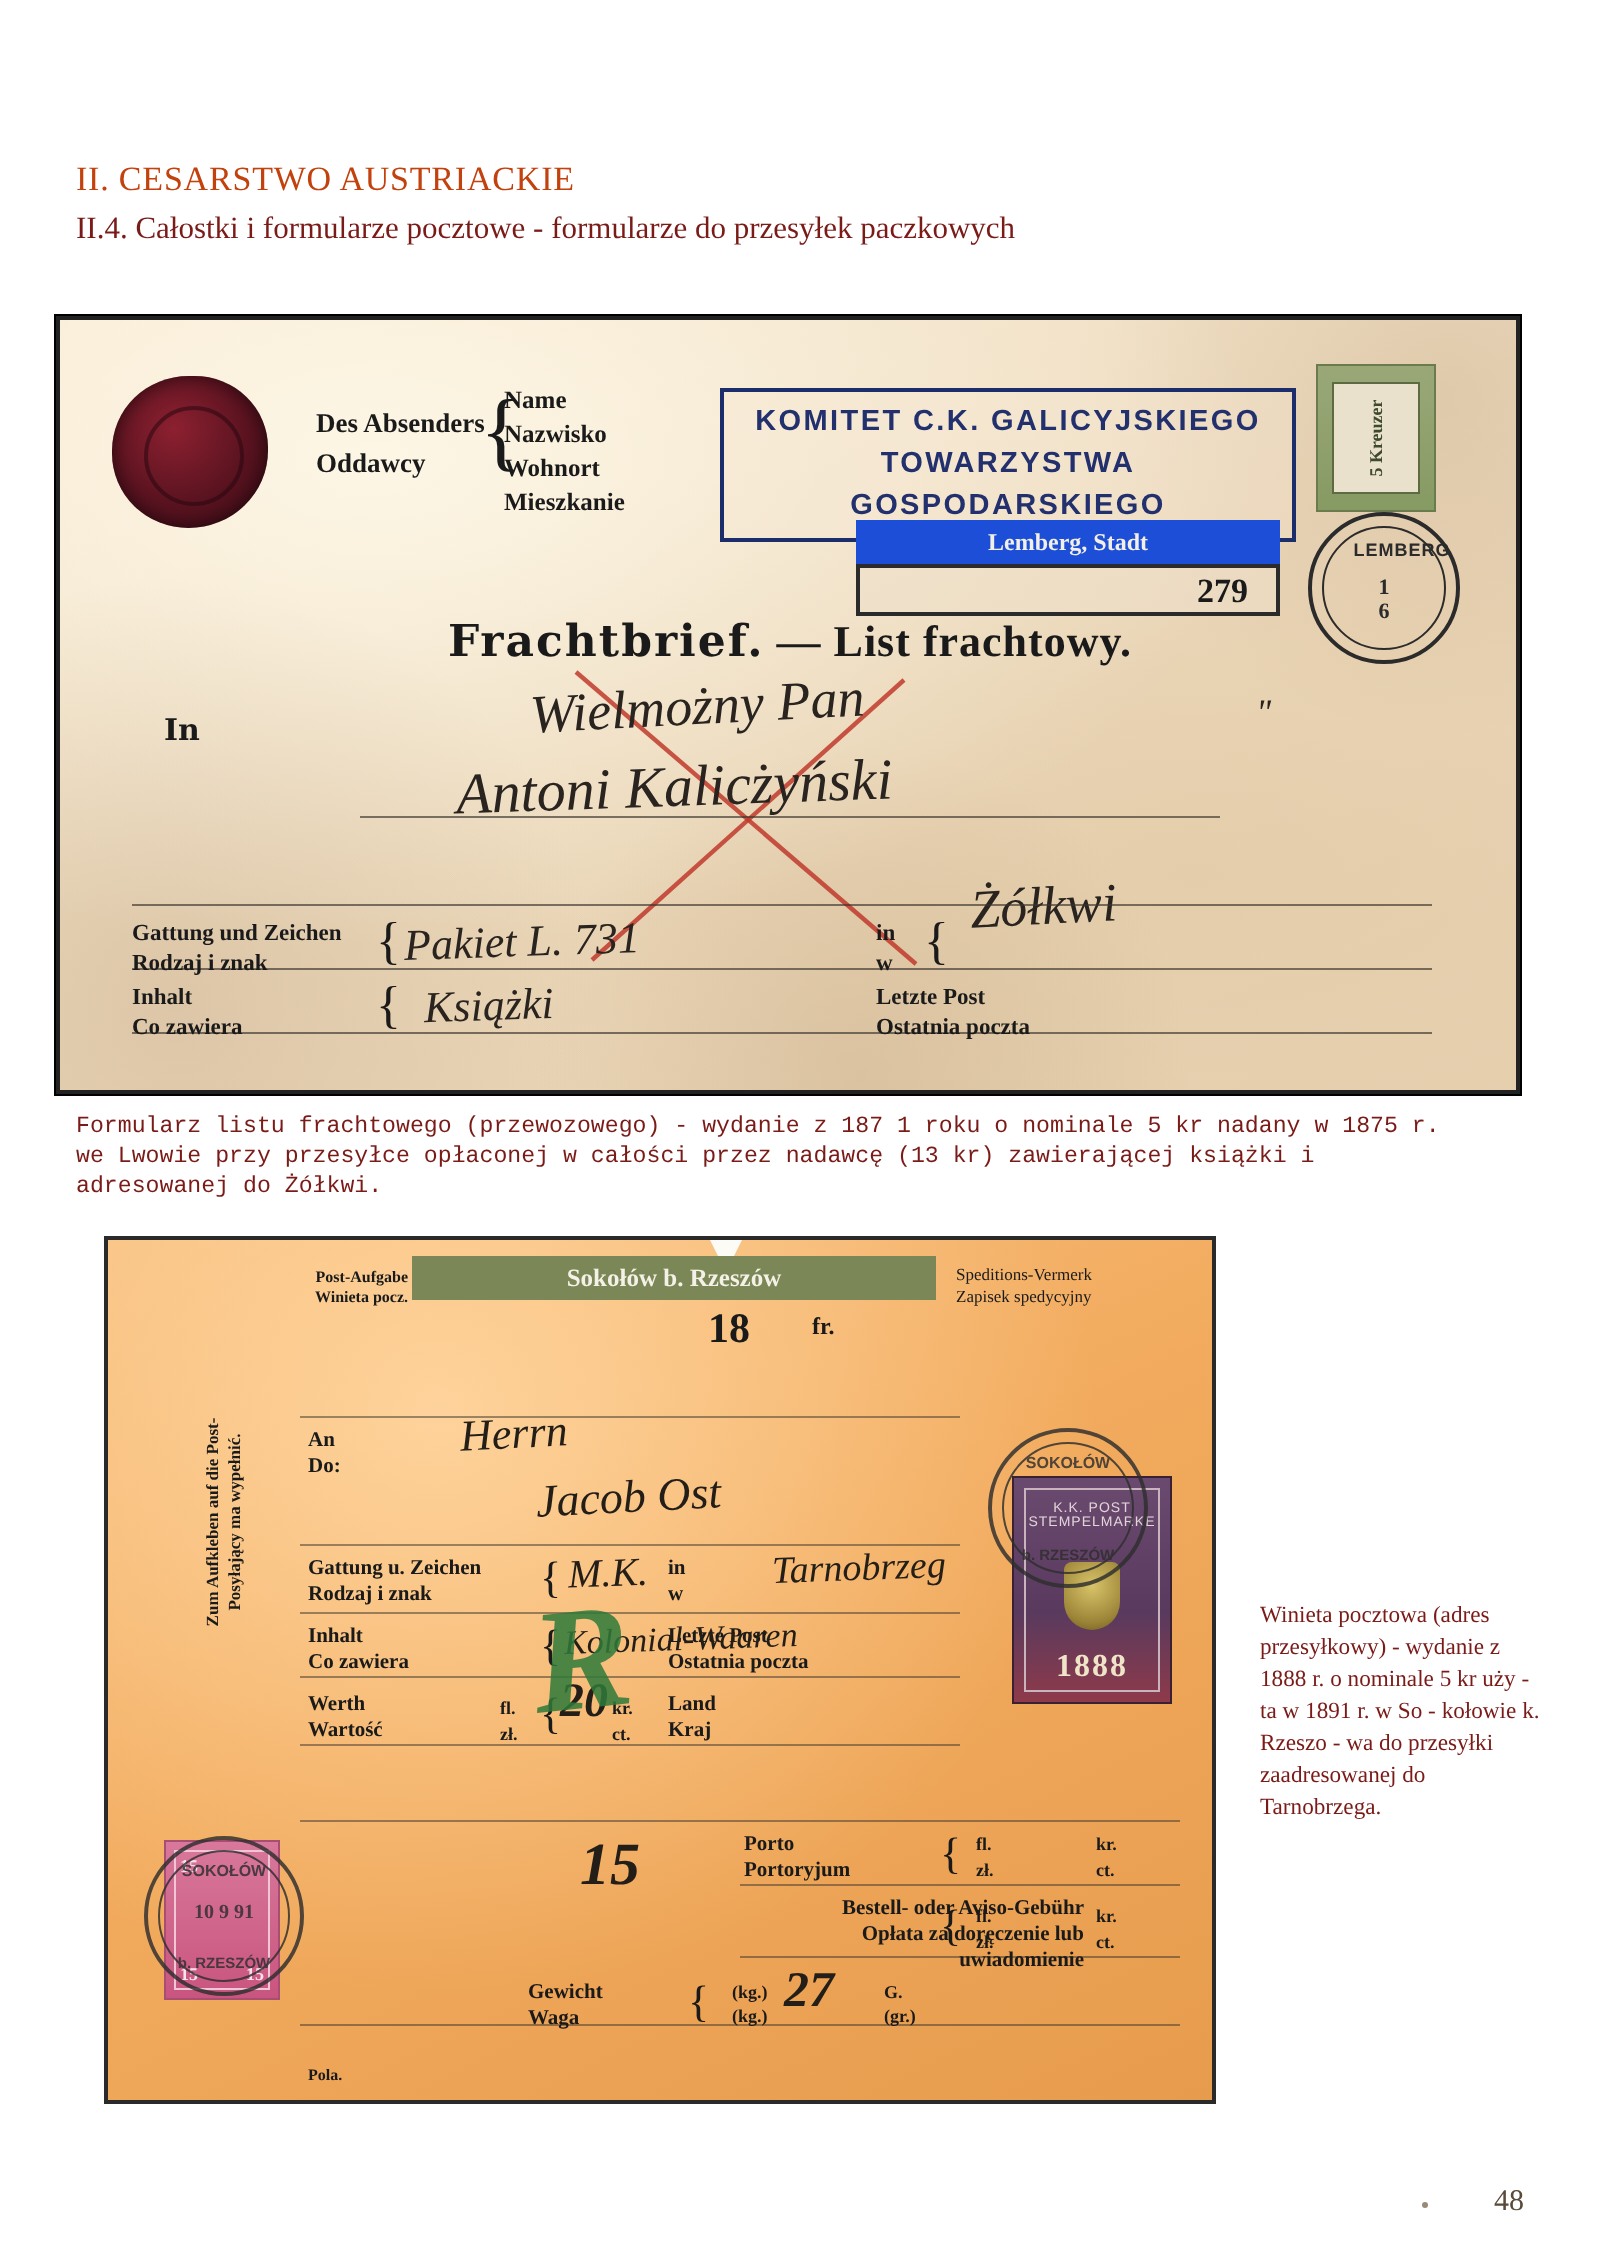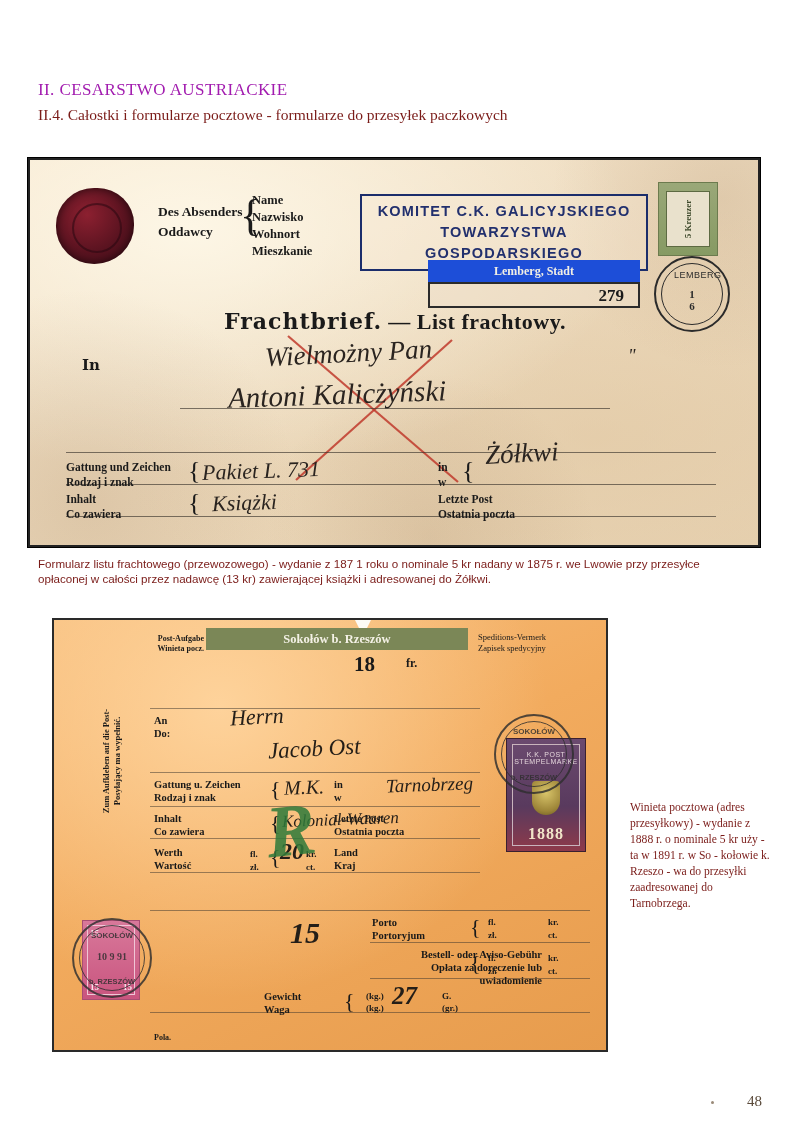--- a/index.html
+++ b/index.html
@@ -19,21 +19,21 @@
   
   .page-header {
     position: absolute;
     left: 38px;
     top: 80px;
     width: 720px;
   }
   .chapter-title {
     font-family: "Liberation Serif", serif;
     font-size: 17px;
-    color: #a21caf;
+    color: #c2410c;
     letter-spacing: 0.4px;
     margin: 0 0 6px 0;
     font-weight: normal;
   }
   .section-title {
     font-family: "Liberation Serif", serif;
     font-size: 15.5px;
     color: #7a1b18;
     margin: 0;
     font-weight: normal;
@@ -195,23 +195,23 @@
   }
   .cds-lemberg .ring {
     position: absolute;
     left: 5px; top: 5px; right: 5px; bottom: 5px;
     border-radius: 50%;
     border: 1px solid #2b2b2b;
   }
   .cds-lemberg .top-text {
     position: absolute;
     left: 18px; right: 0; top: 12px;
-    text-align: left;
+    text-align: center;
     font-size: 9px;
-    font-weight: normal;
+    font-weight: bold;
     letter-spacing: 0.5px;
     font-family: "Liberation Sans", sans-serif;
   }
   .cds-lemberg .date {
     position: absolute;
     left: 0; right: 0; top: 30px;
     text-align: center;
     font-size: 13px;
     font-weight: bold;
     font-family: "Liberation Serif", serif;
@@ -312,21 +312,21 @@
 
   
   .caption1 {
     position: absolute;
     left: 38px;
     top: 556px;
     width: 700px;
     font-size: 11.6px;
     line-height: 15px;
     color: #7a1b18;
-    font-family: Liberation Sans, sans-serif;
+    font-family: Liberation Mono, monospace;
   }
 
   
   .fig2 {
     position: absolute;
     left: 52px;
     top: 618px;
     width: 552px;
     height: 430px;
     background: #f3b169;

